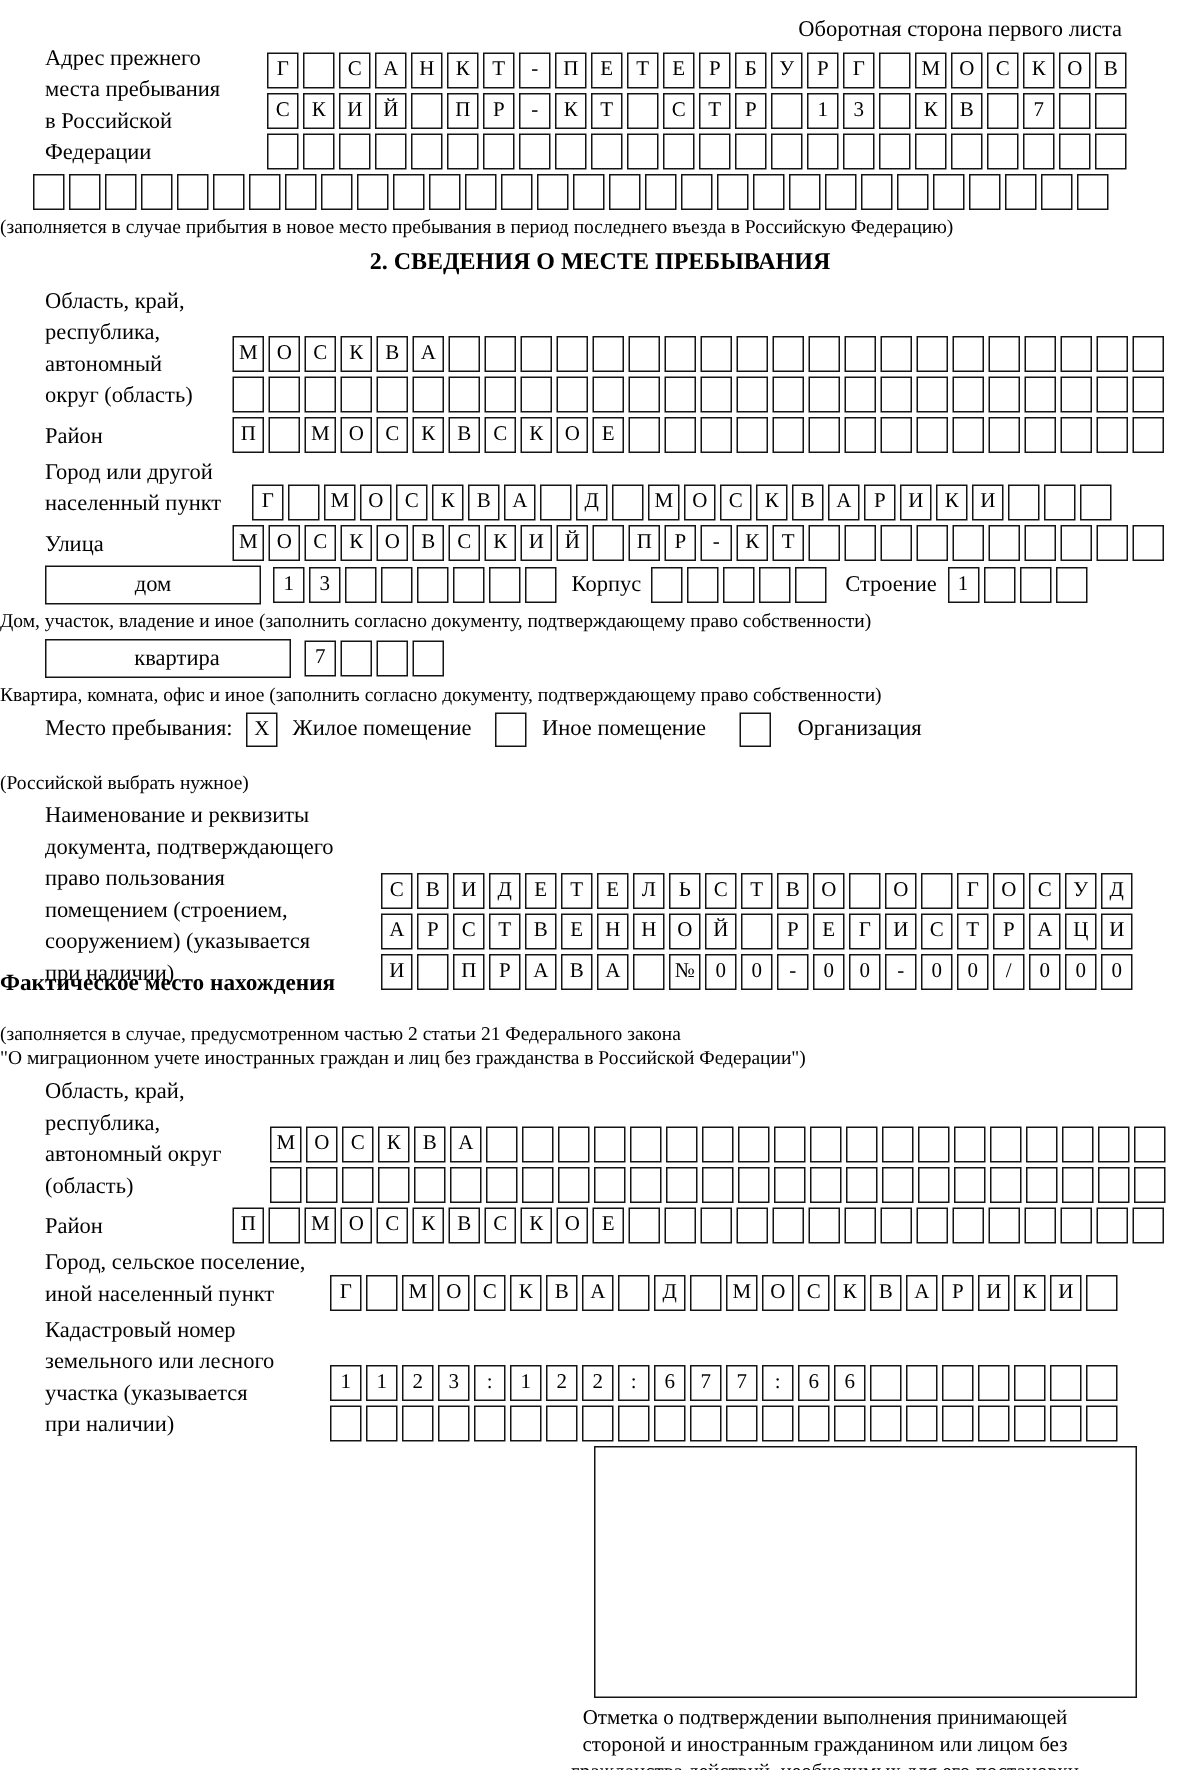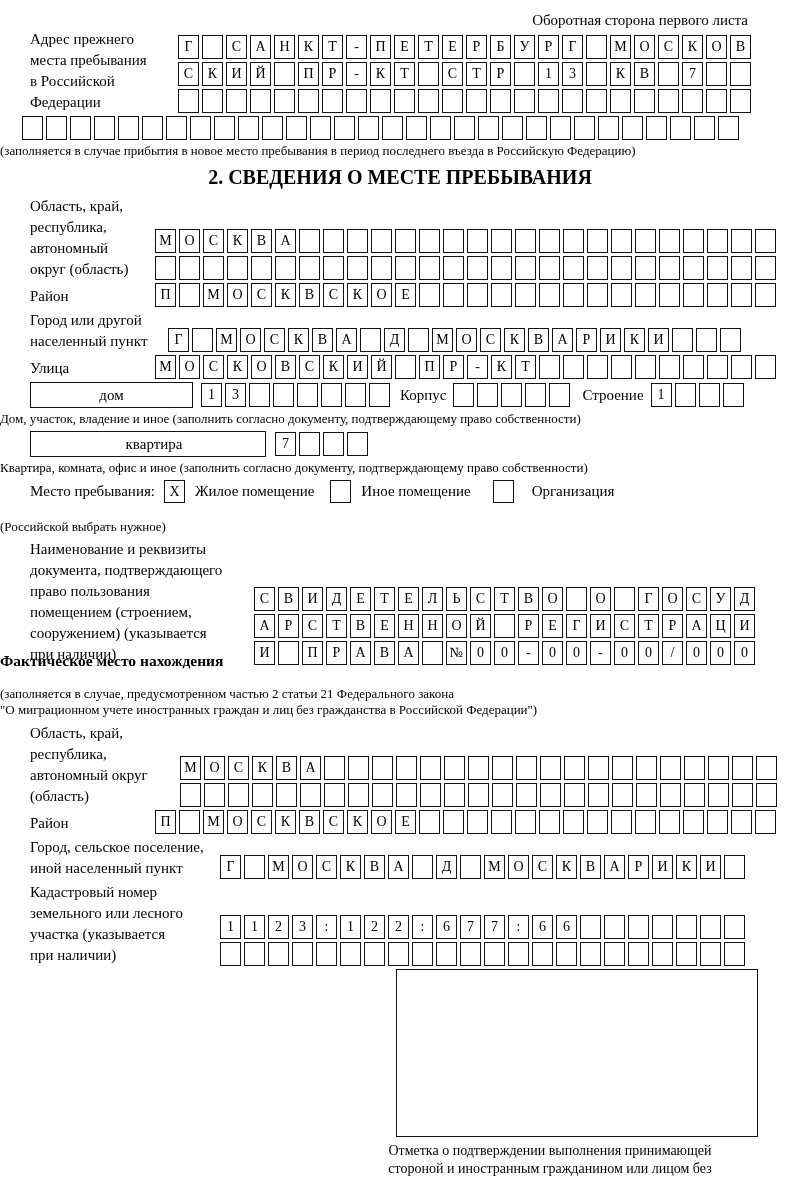--- a/index.html
+++ b/index.html
@@ -15,29 +15,29 @@
   .rows{display:flex;flex-direction:column;gap:3px;}
   .cellrow{display:flex;gap:3px;}
   .cell{
     box-sizing:border-box;width:21px;height:24px;border:1.5px solid #141414;
     display:flex;align-items:center;justify-content:center;
     font-size:14px;line-height:1;background:#fff;flex-shrink:0;
   }
   .fullrow{margin:3px 0 0 22px;}
   .note{font-size:13px;margin:3px 0 4px;}
   .center{text-align:left;}
-  .section-title{font-size:20px;font-weight:bold;text-align:center;margin:7px 0 7px;}
+  .section-title{font-size:16px;font-weight:bold;text-align:center;margin:7px 0 7px;}
   .sub-title{font-size:15.5px;font-weight:bold;text-align:left;margin:-16px 0 4px;}
   .wide-box{
     box-sizing:border-box;border:1.6px solid #141414;height:26px;
     display:flex;align-items:center;justify-content:center;
     font-size:15px;flex-shrink:0;background:#fff;
   }
-  .house-box{width:163px;margin-right:8px;}
-  .apt-box{width:236px;margin-right:9px;padding-left:12px;}
+  .house-box{width:144px;margin-right:8px;}
+  .apt-box{width:164px;margin-right:9px;padding-left:12px;}
   .inline-row{display:flex;align-items:center;margin-left:30px;margin-bottom:3px;}
   .inline-label{font-size:15px;flex-shrink:0;}
   .chk{
     box-sizing:border-box;width:21px;height:23px;border:1.5px solid #141414;
     display:flex;align-items:center;justify-content:center;font-size:14px;background:#fff;flex-shrink:0;
   }
   .chk-row{display:flex;align-items:center;margin:4px 0 16px 30px;font-size:15px;}
   .stamp-box{
     box-sizing:border-box;width:362px;height:168px;border:1.8px solid #141414;
     margin:2px 0 0 396px;background:#fff;

